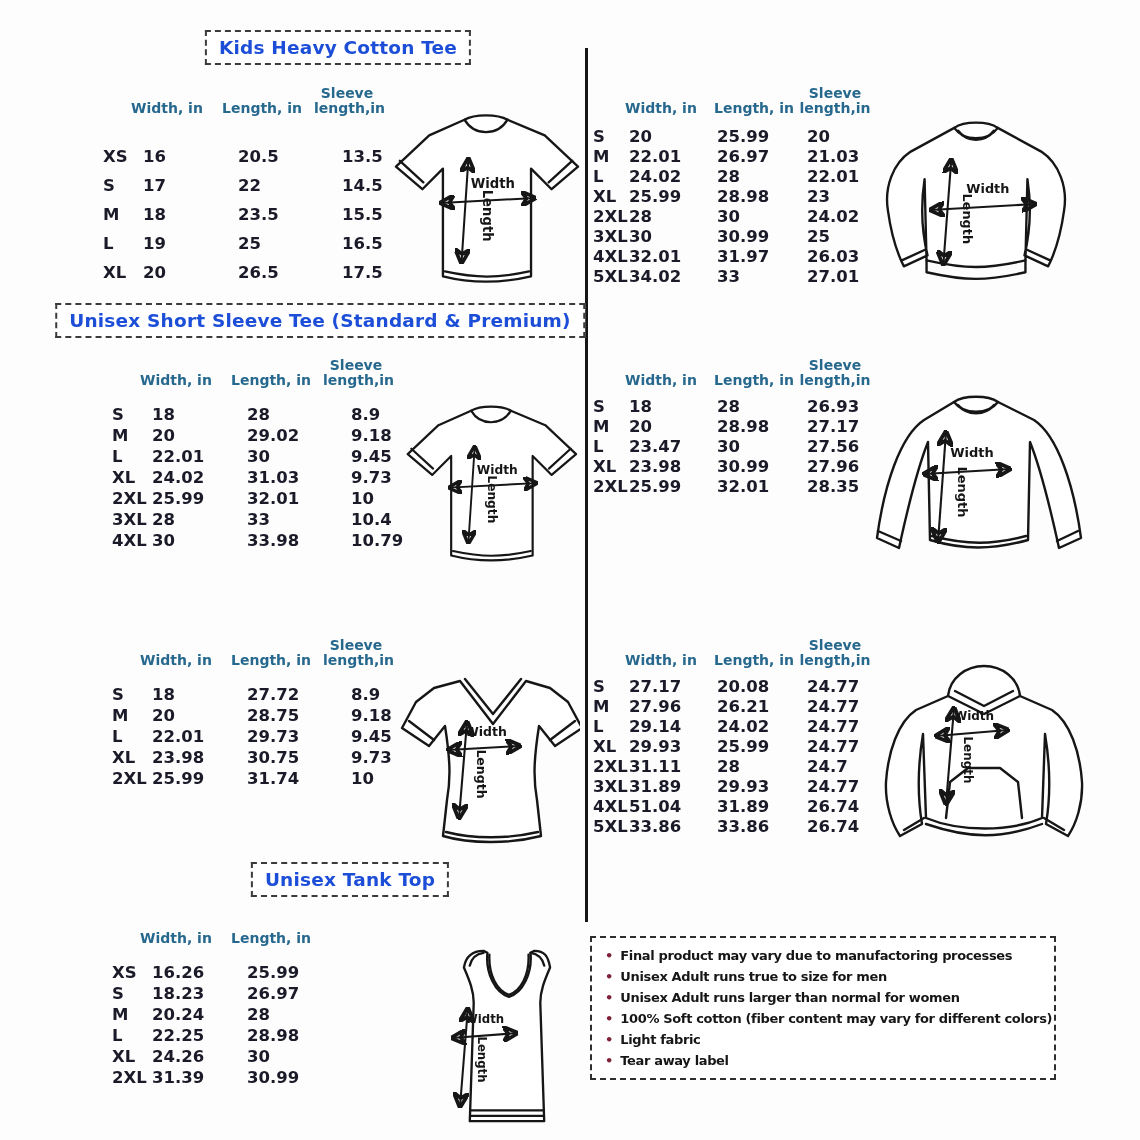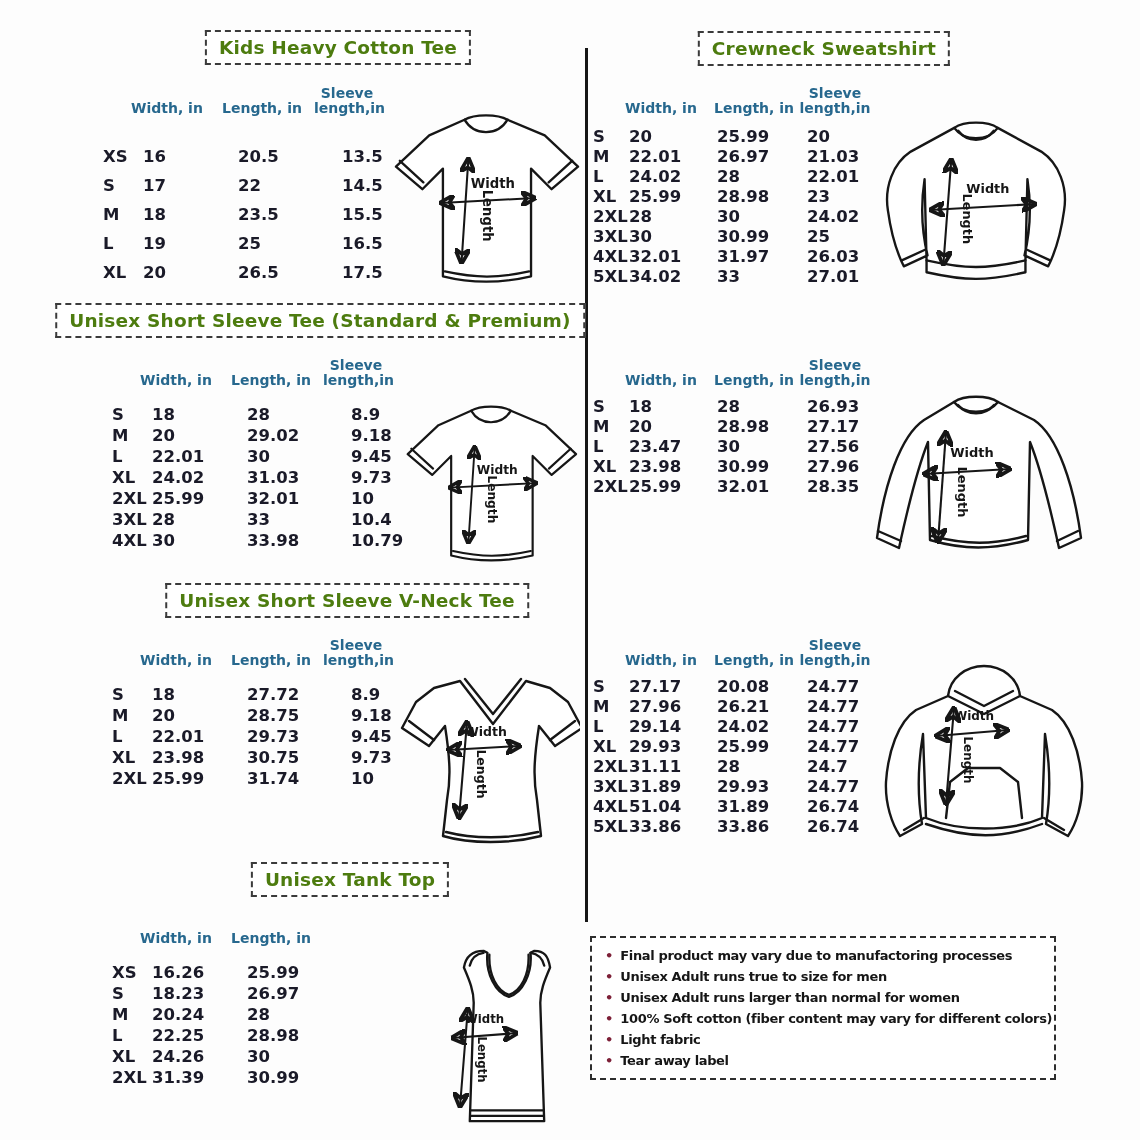--- a/index.html
+++ b/index.html
@@ -1,21 +1,21 @@
 <!DOCTYPE html>
 <html><head>
 <meta charset="utf-8">
 <style>
   *{margin:0;padding:0;box-sizing:border-box}
   html,body{background:#fff}
   body{font-family:"DejaVu Sans",sans-serif}
   #page{position:relative;width:1140px;height:1140px;background:#fdfdfd;overflow:hidden}
 
   .title{position:absolute;transform:translateX(-50%);white-space:nowrap;
-    border:2px dashed #3b3b3b;color:#4d7c0f;font-weight:bold;font-size:18.5px;
+    border:2px dashed #3b3b3b;color:#1d4ed8;font-weight:bold;font-size:18.5px;
     padding:5px 12px;background:#fff;letter-spacing:.2px}
 
   .tbl{position:absolute;color:#1a1a28;font-weight:bold}
   .hdr{display:flex;align-items:flex-end;height:36px;color:#27688e;font-size:14px;font-weight:bold}
   .hdr span{display:inline-block}
   .tleft .h0{width:40px}
   .tleft .h1{width:95px;text-indent:-12px}
   .tleft .h2{width:84px;text-indent:-16px}
   .tleft .h3{width:66px;text-align:center;line-height:1.08;transform:translateX(-8px)}
   .tright .h0{width:36px}
@@ -109,21 +109,20 @@
     <path class="fillw" d="M78,14 C88,8 112,8 122,14 L160,30 194,62 167,85 146,64 L146,174 C116,181 84,181 56,174 L56,64 35,85 8,62 42,30 Z"></path>
     <path d="M78,14 C88,31 112,31 122,14"></path>
     <path d="M58,169 C90,176 112,176 144,169"></path>
     <path d="M188,56 L164,78 M12,56 L36,78"></path>
     <line x1="54" y1="99" x2="150" y2="94" marker-start="url(#mA)" marker-end="url(#mA)"></line>
     <line x1="82" y1="54" x2="75" y2="160" marker-start="url(#mA)" marker-end="url(#mA)"></line>
     <text x="107" y="84" text-anchor="middle" font-size="13.5">Width</text>
     <text x="97" y="112" text-anchor="middle" font-size="13.5" transform="rotate(90 97 112)">Length</text>
   </svg>
 
-  <div class="title" style="left:824px;top:31px">Crewneck Sweatshirt</div>
   <div class="tbl tright" style="left:593px;top:80px">
     <div class="hdr">
       <span class="h0"></span>
       <span class="h1">Width, in</span>
       <span class="h2">Length, in</span>
       <span class="h3">Sleeve length,in</span>
     </div>
     <div class="rows rh20 mt10">
         <div class="trow">
           <span class="cell c0">S</span>
@@ -311,21 +310,20 @@
     <path d="M92,12 C102,25 126,25 136,12"></path>
     <path d="M96,15 C105,26 123,26 132,15"></path>
     <path d="M70,146 C105,155 130,155 164,146"></path>
     <path d="M216,141 L195,151 M16,141 L39,151"></path>
     <line x1="62" y1="84" x2="148" y2="79" marker-start="url(#mD)" marker-end="url(#mD)"></line>
     <line x1="84" y1="42" x2="76" y2="152" marker-start="url(#mD)" marker-end="url(#mD)"></line>
     <text x="110" y="67" text-anchor="middle" font-size="13">Width</text>
     <text x="96" y="102" text-anchor="middle" font-size="13" transform="rotate(90 96 102)">Length</text>
   </svg>
 
-  <div class="title" style="left:347px;top:583px">Unisex Short Sleeve V-Neck Tee</div>
   <div class="tbl tleft" style="left:112px;top:632px">
     <div class="hdr">
       <span class="h0"></span>
       <span class="h1">Width, in</span>
       <span class="h2">Length, in</span>
       <span class="h3">Sleeve length,in</span>
     </div>
     <div class="rows rh21 mt16">
         <div class="trow">
           <span class="cell c0">S</span>

